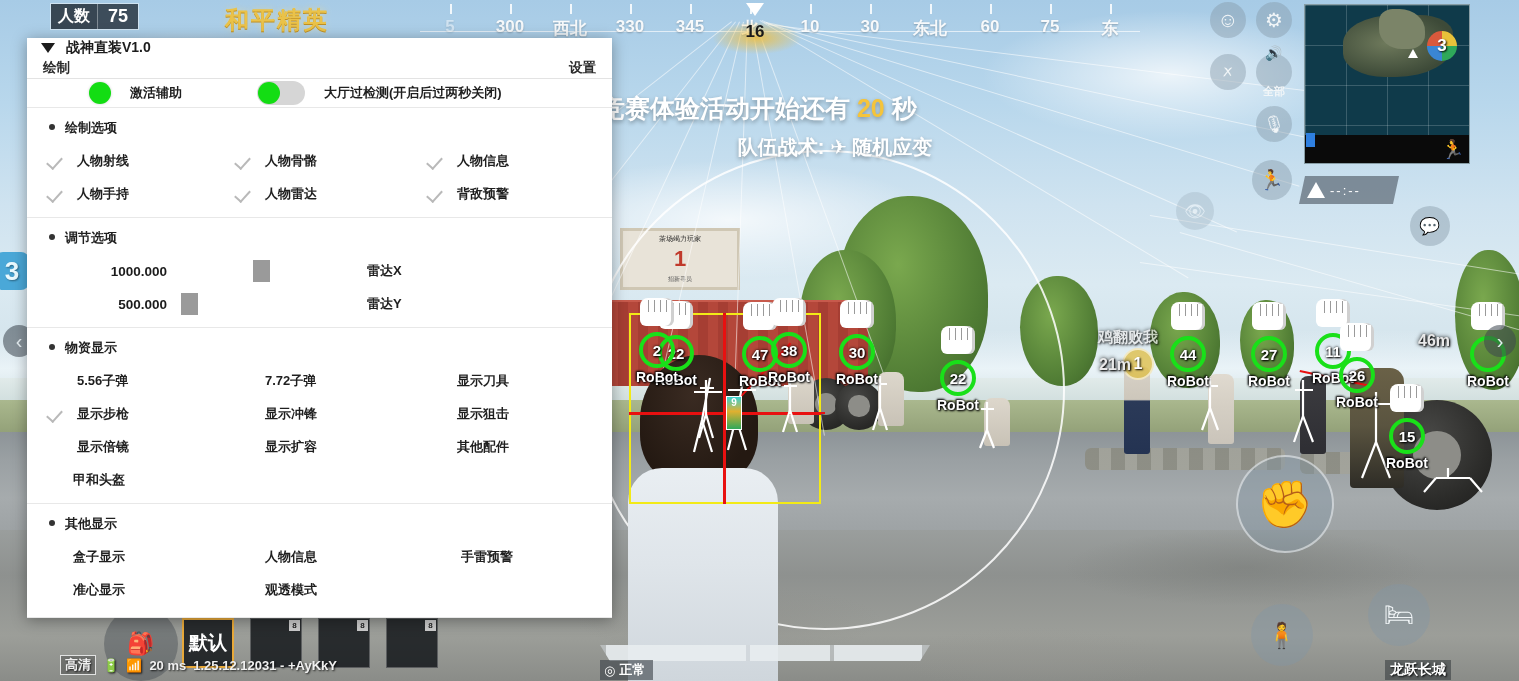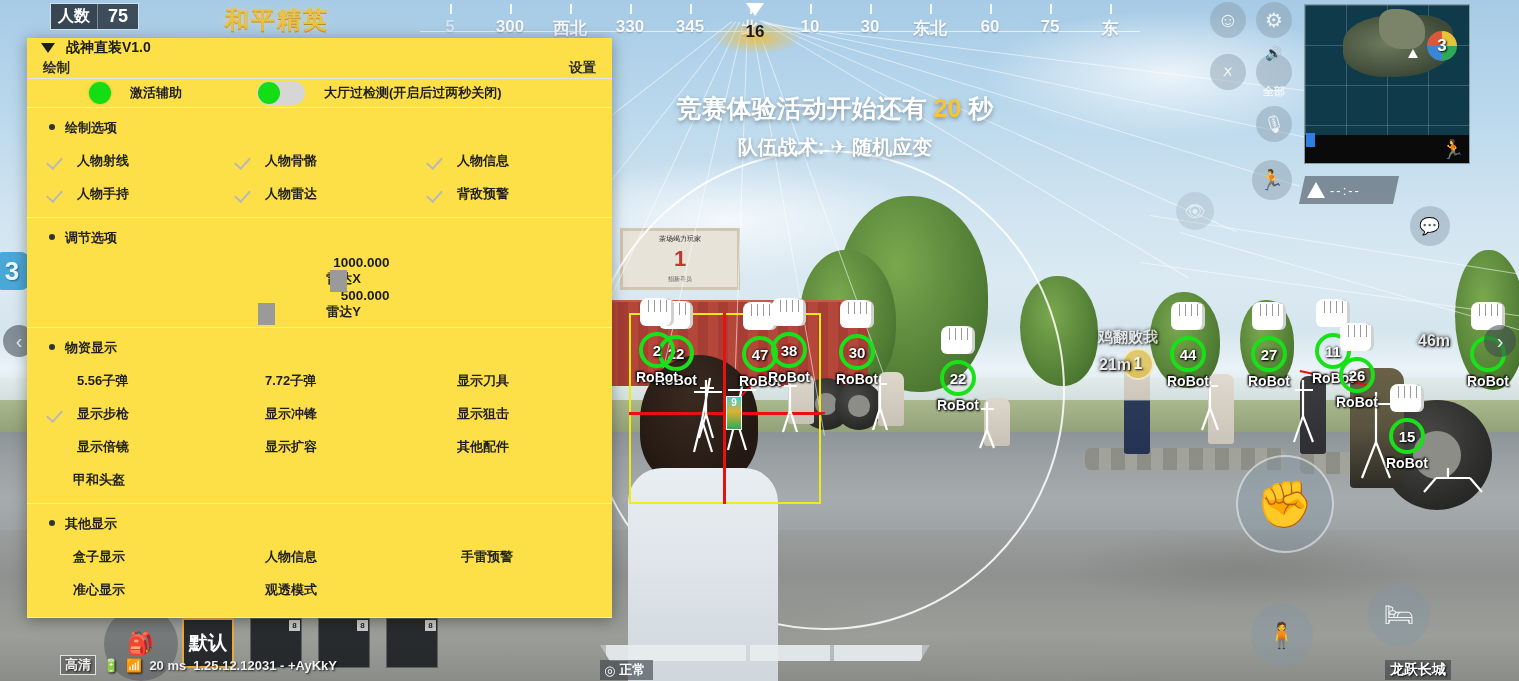--- a/index.html
+++ b/index.html
@@ -191,21 +191,21 @@
     border-top:13px solid #fff;
   }
   .compass-marker .num {
     font-size:17px; font-weight:bold; color:#1a1a1a; margin-top:6px;
   }
   .compass-glow {
     position:absolute; left:713px; top:22px; width:88px; height:32px;
     background:radial-gradient(ellipse at 50% 50%, rgba(240,190,60,.85), rgba(240,190,60,0) 72%);
   }
   .event-text {
-    position:absolute; left:600px; top:92px; width:470px; text-align:center;
+    position:absolute; left:600px; top:92px; width:470px; 
     font-size:25px; font-weight:bold; color:#fff;
     text-shadow:0 2px 4px rgba(0,0,0,.35);
   }
   .event-text .sec { color:#f5c43a; }
   .tactic-text {
     position:absolute; left:600px; top:134px; width:470px; text-align:center;
     font-size:20px; font-weight:bold; color:#fff;
     text-shadow:0 2px 4px rgba(0,0,0,.35);
   }
   .hud-btn {
@@ -312,21 +312,21 @@
   .bottom-tag {
     position:absolute; left:1385px; top:660px;
     background:rgba(40,45,50,.5); padding:1px 5px;
     color:#fff; font-size:14px; font-weight:bold;
     text-shadow:1px 1px 2px #000;
   }
 
   
   #cheat-panel {
     position:absolute; left:27px; top:38px; width:585px; height:580px;
-    background:#fde047;
+    background:#ffffff;
     box-shadow:0 2px 14px rgba(0,0,0,.35);
     font-size:13px; color:#222;
     display:flex; flex-direction:column;
   }
   .cp-titlebar {
     height:33px; display:flex; align-items:center; gap:11px;
     padding:0 14px; font-size:14px; font-weight:bold; color:#1c1c1c;
   }
   .cp-caret {
     width:0;height:0;
@@ -381,21 +381,21 @@
     width:17px; height:12px; flex:none; position:relative;
   }
   .chk.on::after {
     content:""; position:absolute; left:1px; top:-1px;
     width:7px; height:13px;
     border-right:2.5px solid #b9b9b9; border-bottom:2.5px solid #b9b9b9;
     transform:rotate(42deg);
   }
   .chk.off { }
   .slider-row {
-    height:33px; display:flex; align-items:center; padding-left:22px;flex-direction:column;
+    height:33px; display:flex; align-items:center; padding-left:22px;
   }
   .slider-row .sval {
     width:118px; text-align:right; font-size:13.5px; font-weight:bold; color:#1b1b1b;
   }
   .slider-row .track {
     position:relative; width:160px; height:22px; margin-left:14px;
   }
   .slider-row .knob {
     position:absolute; top:0; width:17px; height:22px; background:#9a9a9a;
   }

